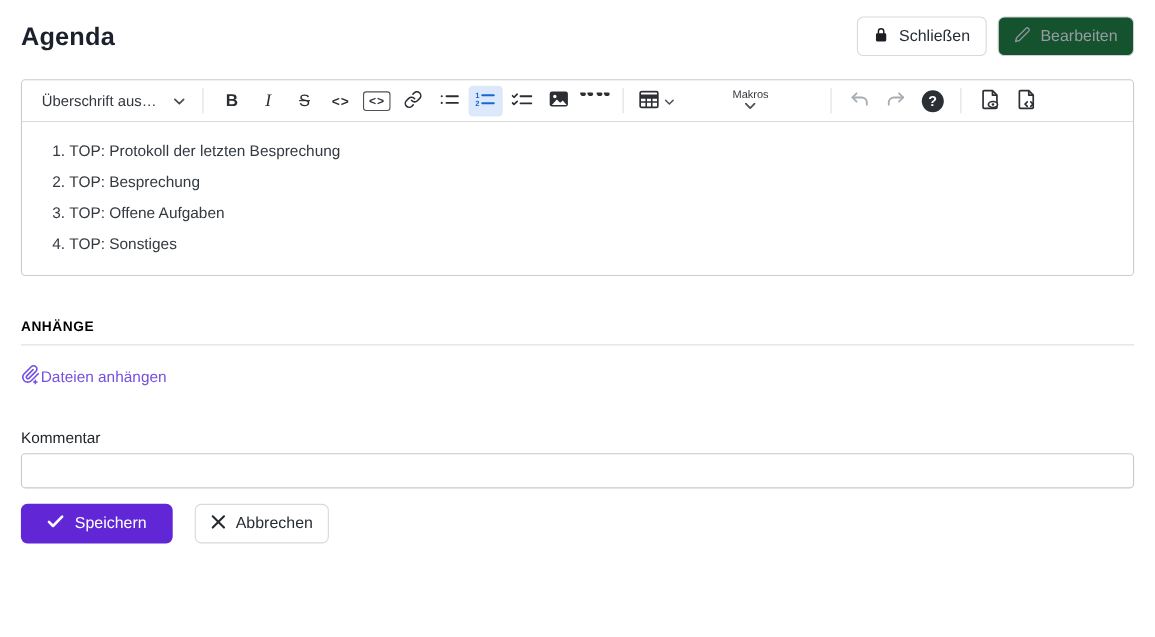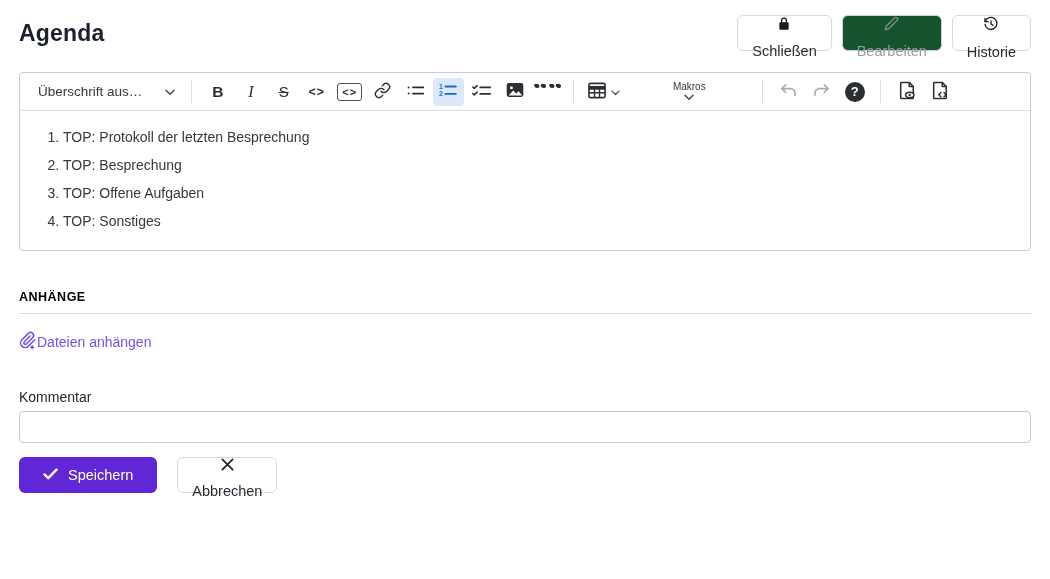--- a/index.html
+++ b/index.html
@@ -15,21 +15,21 @@
   .header-row {
     display: flex; align-items: center; justify-content: space-between;
     padding-top: 14px; height: 52px;
   }
   .page-title { font-size: 23px; font-weight: 700; color: #1a212c; letter-spacing: .2px; }
   .header-actions { display: flex; gap: 10px; }
   .btn {
     display: inline-flex; align-items: center; gap: 9px;
     height: 36px; padding: 0 14px;
     background: #ffffff; border: 1px solid #d7d9dd; border-radius: 6px;
-    font-family: inherit; font-size: 14.5px; color: #272d35; cursor: pointer; white-space: nowrap; flex-direction: column;
+    font-family: inherit; font-size: 14.5px; color: #272d35; cursor: pointer; white-space: nowrap;
   }
   .btn.pressed { background: #14532d; border-color: #cfd1d5; color: #979ca3; }
   .btn svg { flex: 0 0 auto; }
 
   
   .editor {
     margin-top: 20px; border: 1px solid #c9ccd1; border-radius: 4px; background: #fff;
   }
   .toolbar {
     display: flex; align-items: center; height: 38px; padding: 0 10px;
@@ -39,21 +39,21 @@
   .tb-btn {
     display: inline-flex; align-items: center; justify-content: center;
     min-width: 31px; height: 28px; border: none; background: transparent; border-radius: 4px;
     color: #2b2e33; font-family: inherit; cursor: pointer; flex: 0 0 auto;
   }
   .tb-btn.active { background: #dbe9fb; color: #1b66d6; }
   .tb-btn.disabled { color: #a8adb4; cursor: default; }
   .dd { display: inline-flex; align-items: center; background: transparent; border: none; cursor: pointer;
         font-family: inherit; font-size: 13.5px; color: #33373d; height: 28px; }
   .dd .dd-label { white-space: nowrap; }
-  .heading-dd { padding: 0 6px 0 8px; gap: 7px; }
+  .heading-dd { padding: 0 6px 0 8px; }
   .heading-dd .dd-label { margin-right: 16px; }
   .makros-dd { width: 126px; justify-content: center; padding: 0 6px; font-size: 10px; flex-direction: column; }
   .glyph-b { font-weight: 700; font-size: 15.5px; }
   .glyph-i { font-family: "Liberation Serif", serif; font-style: italic; font-size: 16px; }
   .glyph-s { font-size: 15px; text-decoration: line-through; }
   .glyph-code { font-size: 12.5px; font-weight: 700; letter-spacing: 1px; }
   .glyph-codeblock { font-size: 11px; font-weight: 700; letter-spacing: 1px;
     border: 1.5px solid #4d5157; border-radius: 3px; padding: 3px 4px 2px; line-height: 1; }
   .glyph-quote { font-family: "Liberation Serif", serif; font-weight: 700; font-size: 30px;
     line-height: 10px; height: 16px; overflow: hidden; display: inline-block; }
@@ -115,30 +115,20 @@
         </span>
         <span>Schließen</span>
       </button>
       <button class="btn pressed">
         <span>
           <svg width="15" height="15" viewBox="0 0 24 24" fill="none" stroke="#8d9299" stroke-width="2" stroke-linecap="round" stroke-linejoin="round">
               <path d="M17 3a2.83 2.83 0 0 1 4 4L7.5 20.5 2 22l1.5-5.5L17 3z"></path>
             </svg>
         </span>
         <span>Bearbeiten</span>
-      </button>
-      <button class="btn">
-        <span>
-          <svg width="16" height="16" viewBox="0 0 24 24" fill="none" stroke="#1f2228" stroke-width="2" stroke-linecap="round" stroke-linejoin="round">
-              <path d="M3 3.5v5h5"></path>
-              <path d="M3.3 8.5a9 9 0 1 1-.3 4"></path>
-              <path d="M12 7.5V12l3.2 2"></path>
-            </svg>
-        </span>
-        <span>Historie</span>
       </button>
     </div>
   </div>
 
   
   <div class="editor">
     <div class="toolbar">
 
       <button class="dd heading-dd">
         <span class="dd-label">Überschrift aus…</span>

